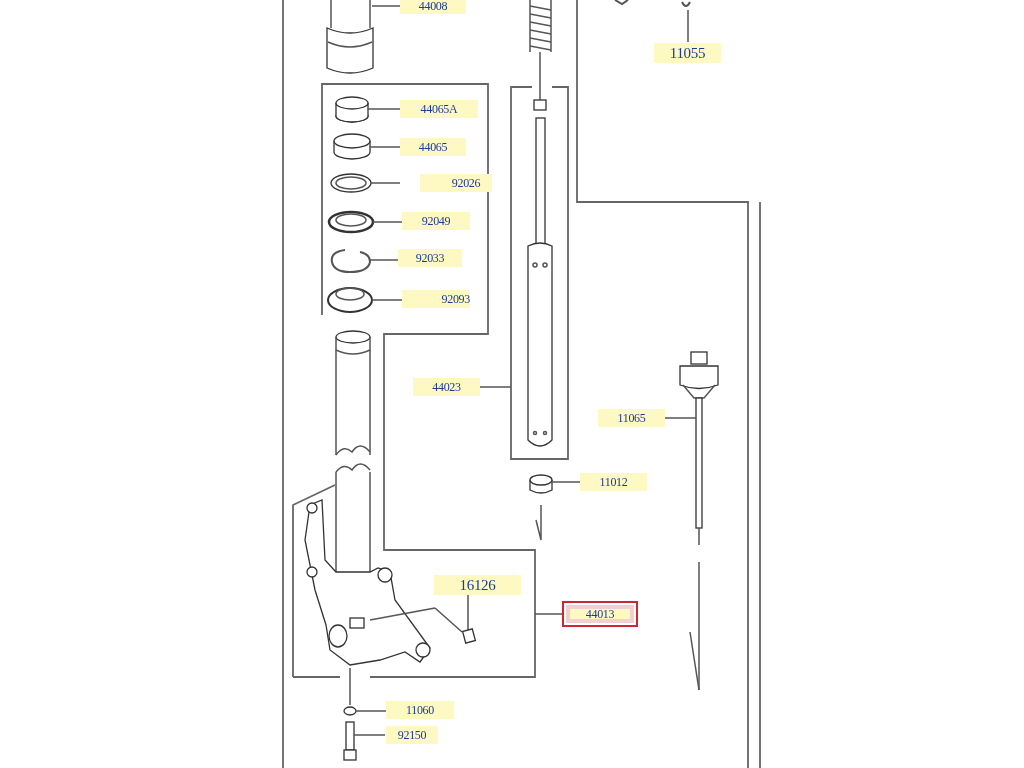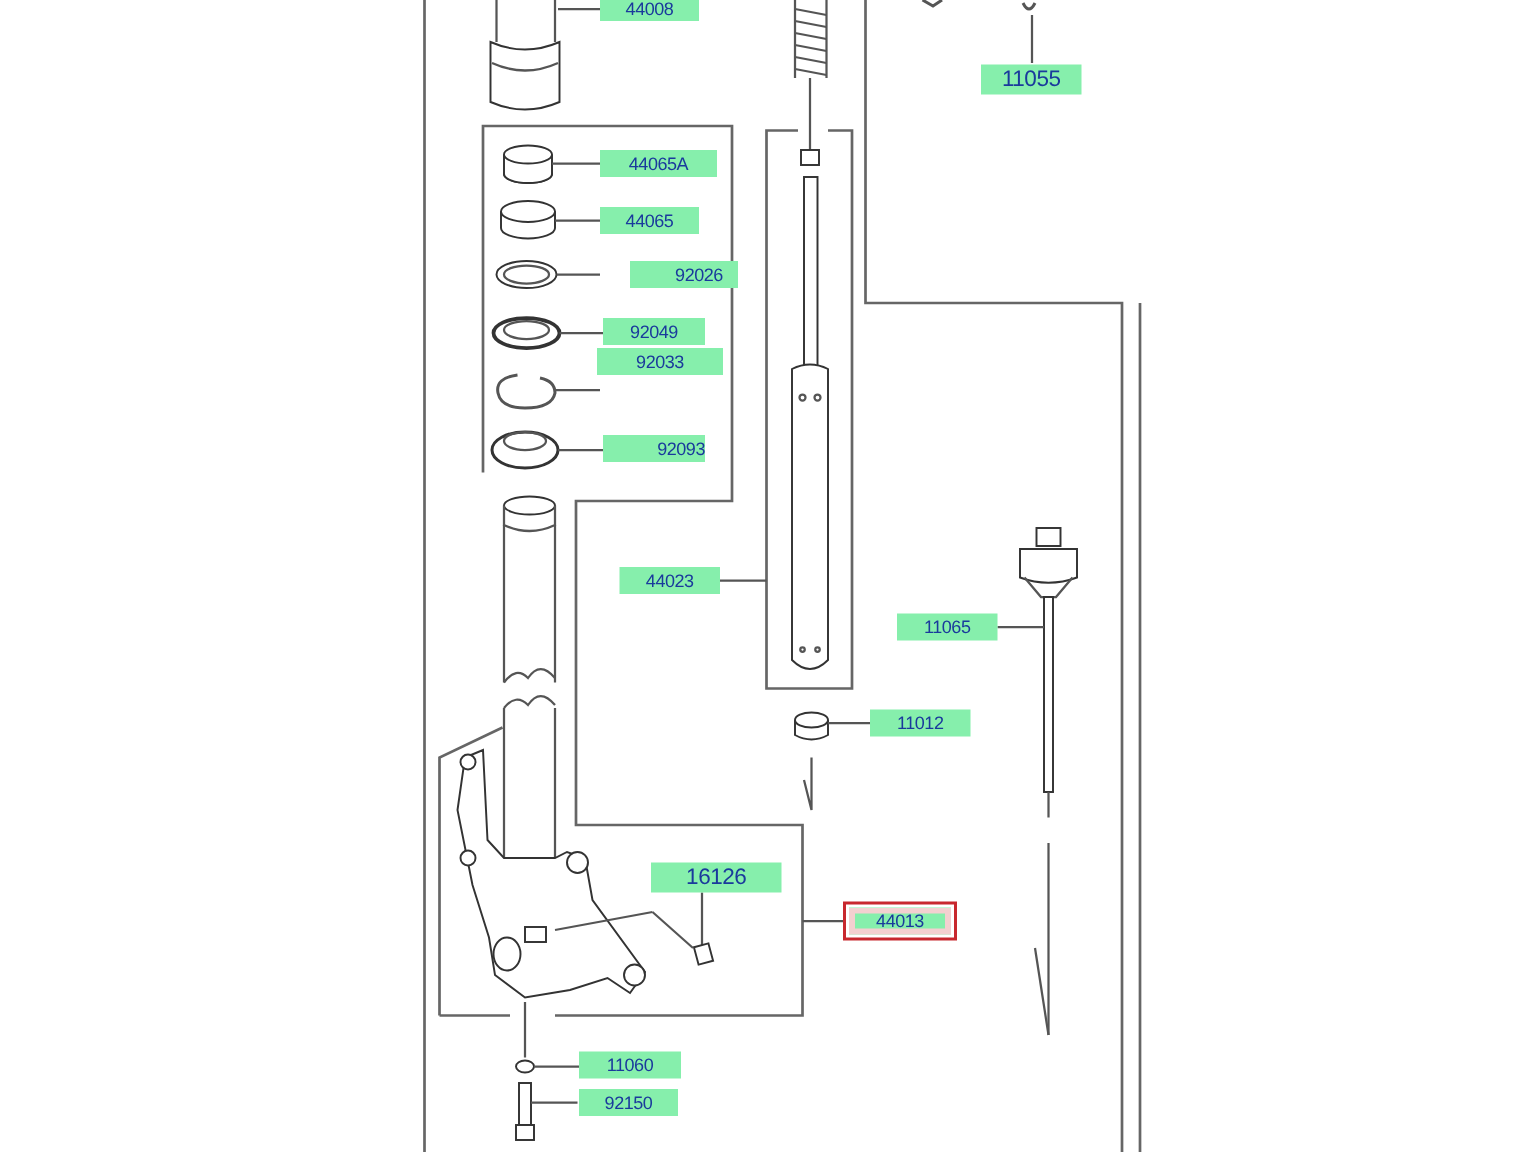--- a/index.html
+++ b/index.html
@@ -1,18 +1,18 @@
 <!DOCTYPE html>
 <html><head>
 <meta charset="utf-8">
 <style>
   html, body { margin:0; padding:0; background:#ffffff; }
   body { width:1024px; height:768px; position:relative; overflow:hidden; font-family:"Liberation Sans", sans-serif; }
   #diagram { position:absolute; left:0; top:0; width:1024px; height:768px; }
-  .lbl { position:absolute; height:18px; background:#86efac; color:#1a3a9c; font-size:12px; line-height:18px; text-align:center; font-family:Liberation Sans, sans-serif; letter-spacing:-0.3px; cursor:pointer; }
+  .lbl { position:absolute; height:18px; background:#fef9c3; color:#1a3a9c; font-size:12px; line-height:18px; text-align:center; font-family:Liberation Serif, serif; letter-spacing:-0.3px; cursor:pointer; }
   .lbl.big { height:20px; line-height:20px; font-size:15px; }
   .lbl.sel { outline:2px solid #c8282e; outline-offset:2px; box-shadow:0 0 0 4px #f3d0d0 inset; }
   svg .ln { stroke:#555; stroke-width:1.5; fill:none; }
   svg .bd { stroke:#666; stroke-width:1.8; fill:none; }
   svg .pt { stroke:#333; stroke-width:1.3; fill:#fff; }
 </style>
 </head>
 <body>
 
 <div id="diagram">
@@ -153,23 +153,23 @@
 
     <line class="ln" x1="535" y1="614" x2="563" y2="614"></line>
   </svg>
 
   
   <div class="lbl" style="left:400px;top:0px;width:66px;height:14px;line-height:12px;">44008</div>
   <div class="lbl" style="left:400px;top:100px;width:78px;">44065A</div>
   <div class="lbl" style="left:400px;top:138px;width:66px;">44065</div>
   <div class="lbl" style="left:420px;top:174px;width:52px;padding-left:20px;">92026</div>
   <div class="lbl" style="left:402px;top:212px;width:68px;">92049</div>
-  <div class="lbl" style="left:398px;top:232px;width:84px;">92033</div>
+  <div class="lbl" style="left:398px;top:249px;width:64px;">92033</div>
   <div class="lbl" style="left:402px;top:290px;width:68px;text-align:right;">92093</div>
   <div class="lbl" style="left:413px;top:378px;width:67px;">44023</div>
   <div class="lbl big" style="left:654px;top:43px;width:67px;">11055</div>
   <div class="lbl" style="left:598px;top:409px;width:67px;">11065</div>
   <div class="lbl" style="left:580px;top:473px;width:67px;">11012</div>
   <div class="lbl big" style="left:434px;top:575px;width:87px;">16126</div>
   <div class="lbl sel" style="left:566px;top:605px;width:68px;">44013</div>
   <div class="lbl" style="left:386px;top:701px;width:68px;">11060</div>
-  <div class="lbl" style="left:386px;top:726px;width:66px;">92150</div>
+  <div class="lbl" style="left:386px;top:726px;width:52px;">92150</div>
 </div>
 
 </body></html>

